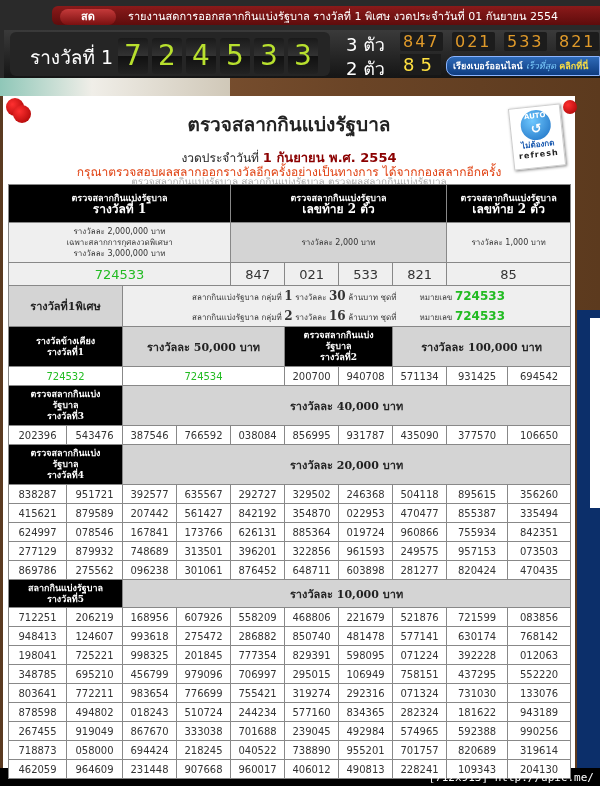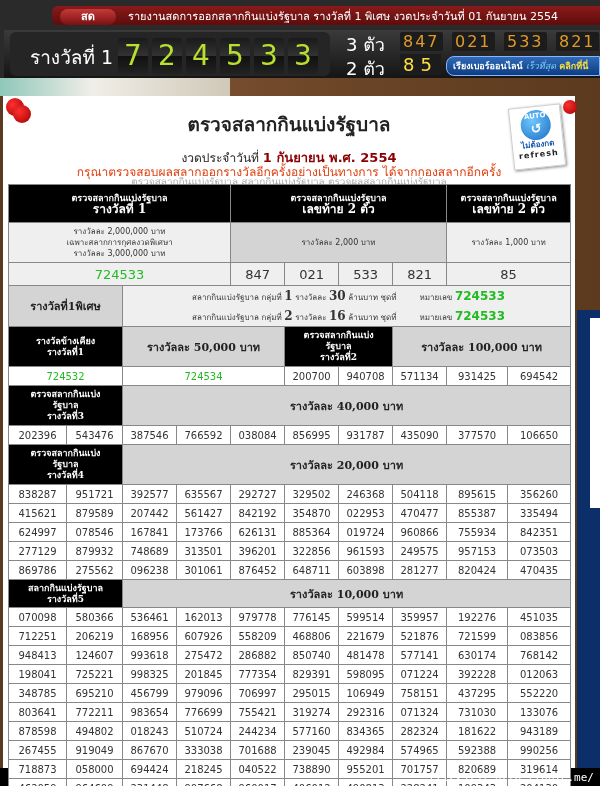--- a/index.html
+++ b/index.html
@@ -314,32 +314,20 @@
       <tr style="height:28px">
     <td class="blk" colspan="2">
       <div>สลากกินแบ่งรัฐบาล</div>
       <div>รางวัลที่5</div>
     </td>
     <td class="grey prize-amt" colspan="8">รางวัลละ 10,000 บาท</td>
   </tr>
   </tbody>
     <tbody>
       <tr>
-        <td class="white">070098</td>
-        <td class="white">580366</td>
-        <td class="white">536461</td>
-        <td class="white">162013</td>
-        <td class="white">979778</td>
-        <td class="white">776145</td>
-        <td class="white">599514</td>
-        <td class="white">359957</td>
-        <td class="white">192276</td>
-        <td class="white">451035</td>
-      </tr>
-      <tr>
         <td class="white">712251</td>
         <td class="white">206219</td>
         <td class="white">168956</td>
         <td class="white">607926</td>
         <td class="white">558209</td>
         <td class="white">468806</td>
         <td class="white">221679</td>
         <td class="white">521876</td>
         <td class="white">721599</td>
         <td class="white">083856</td>

